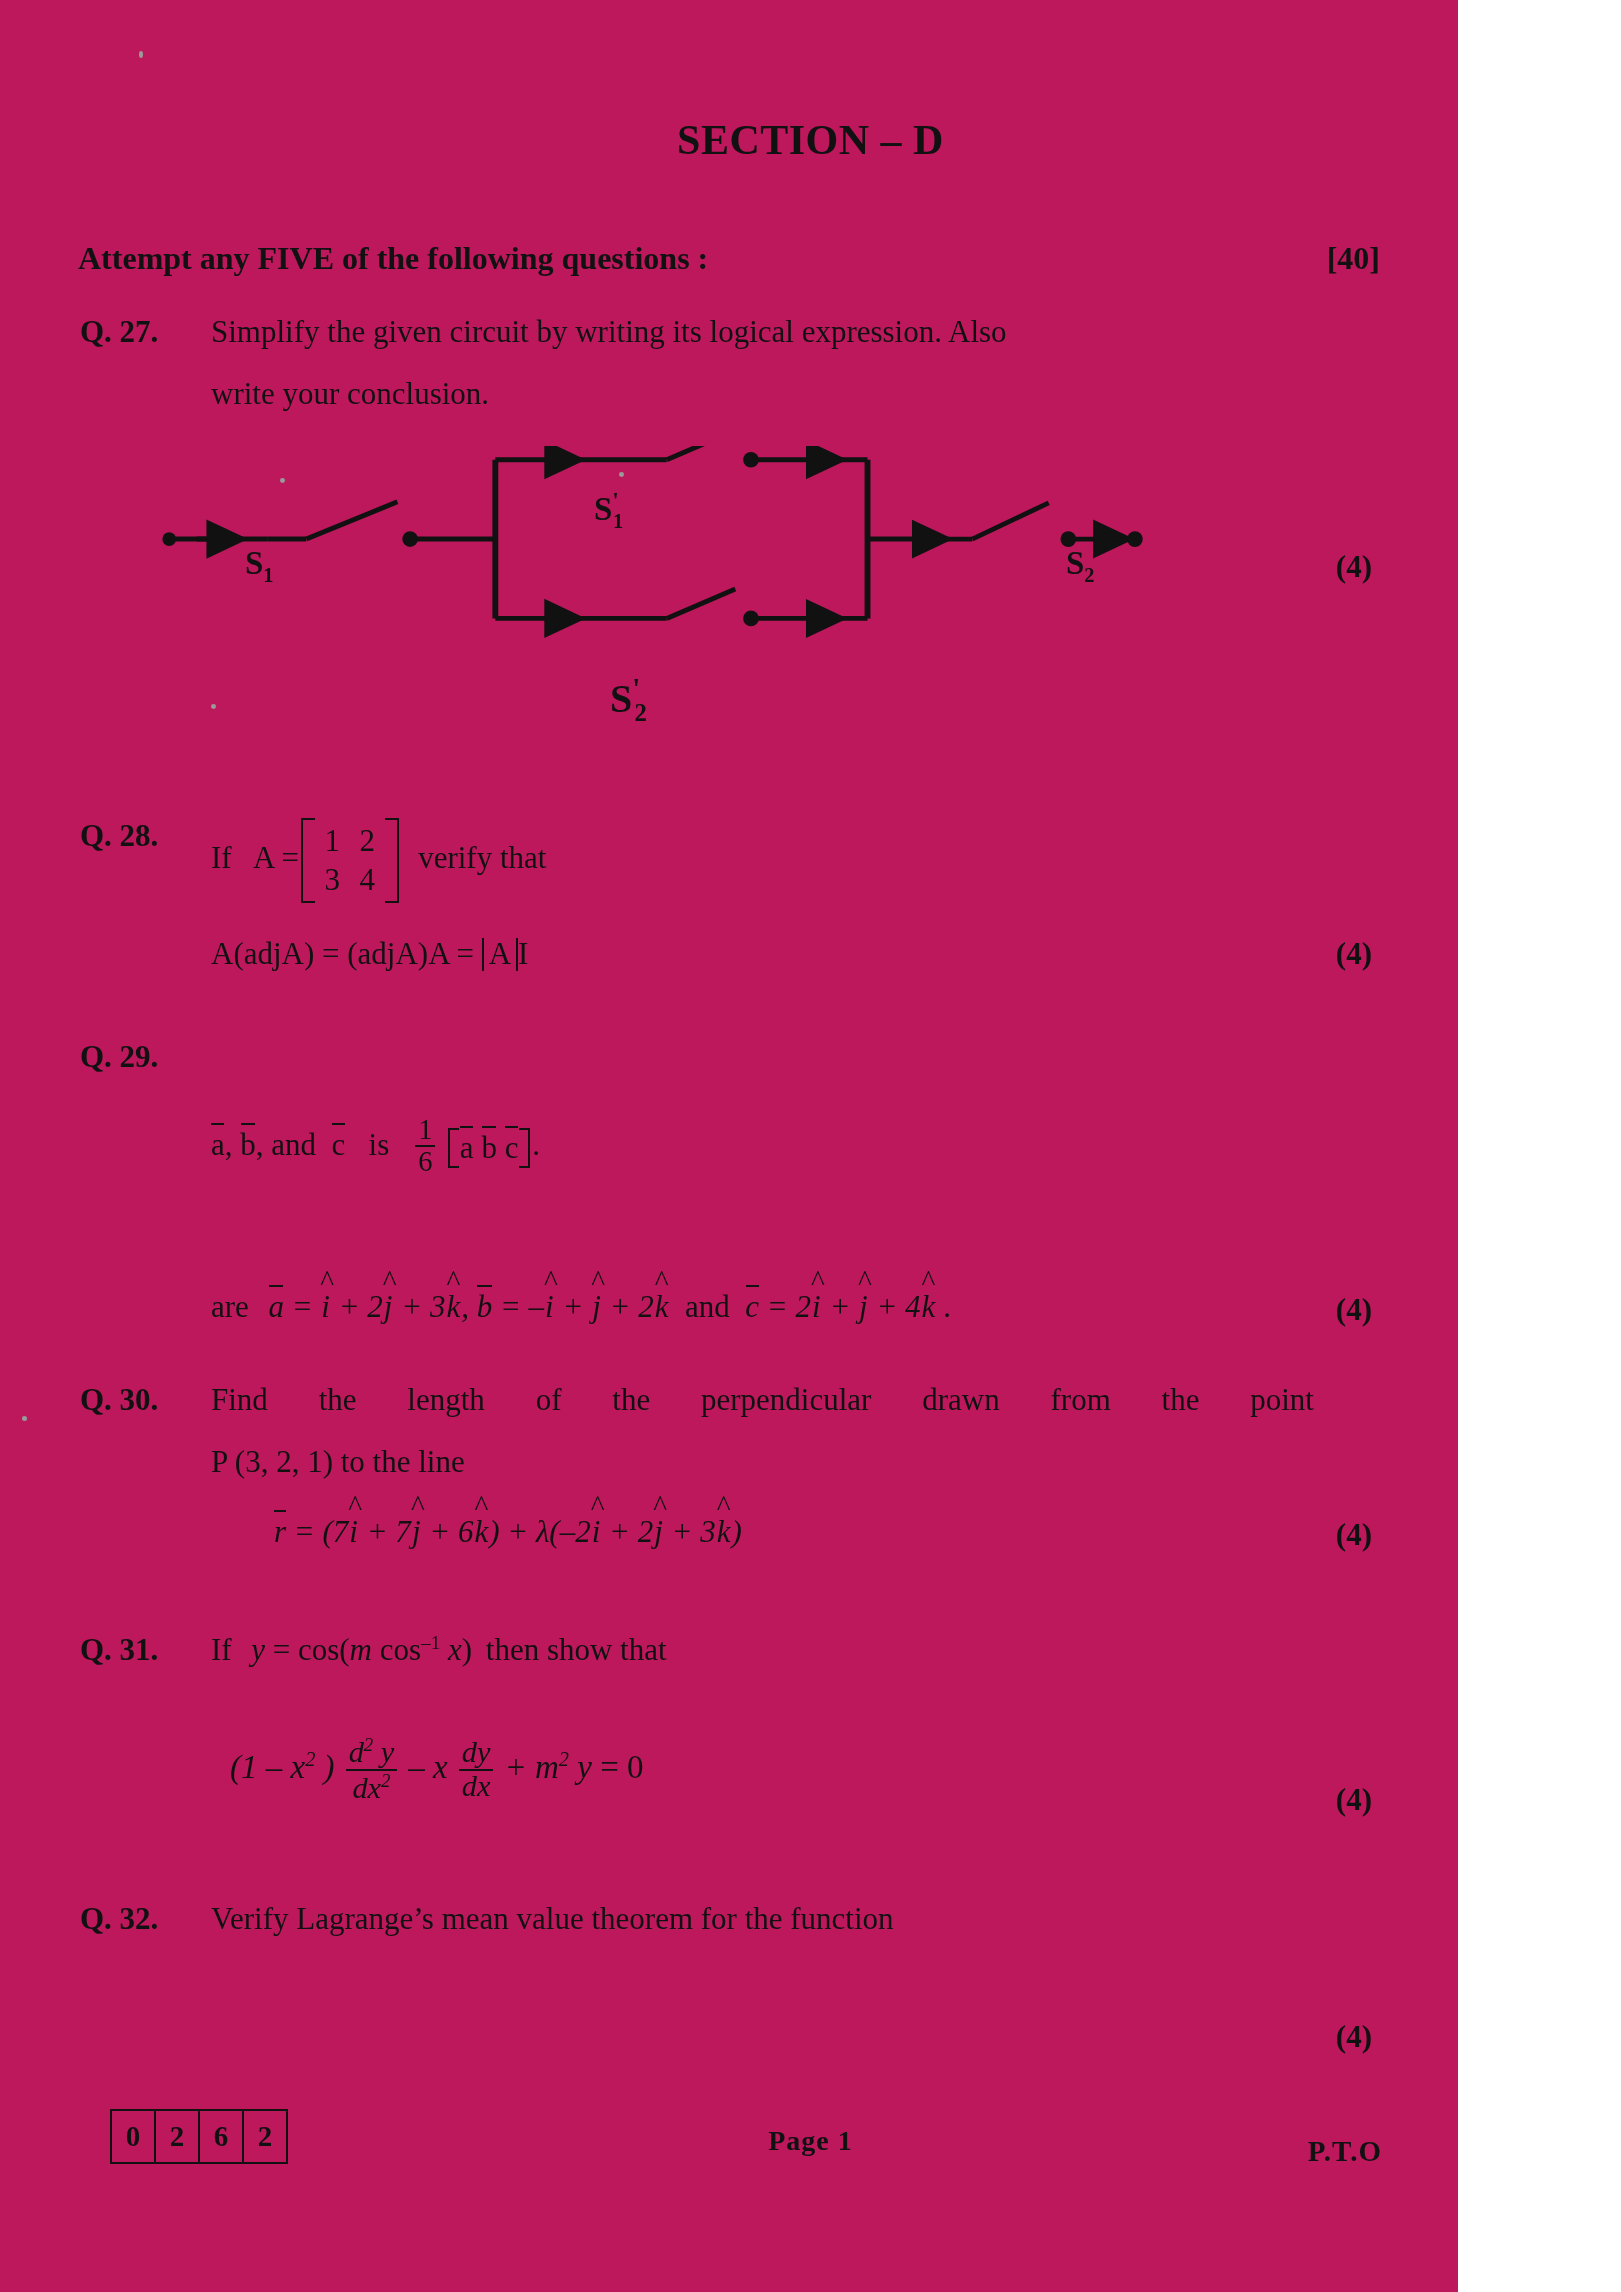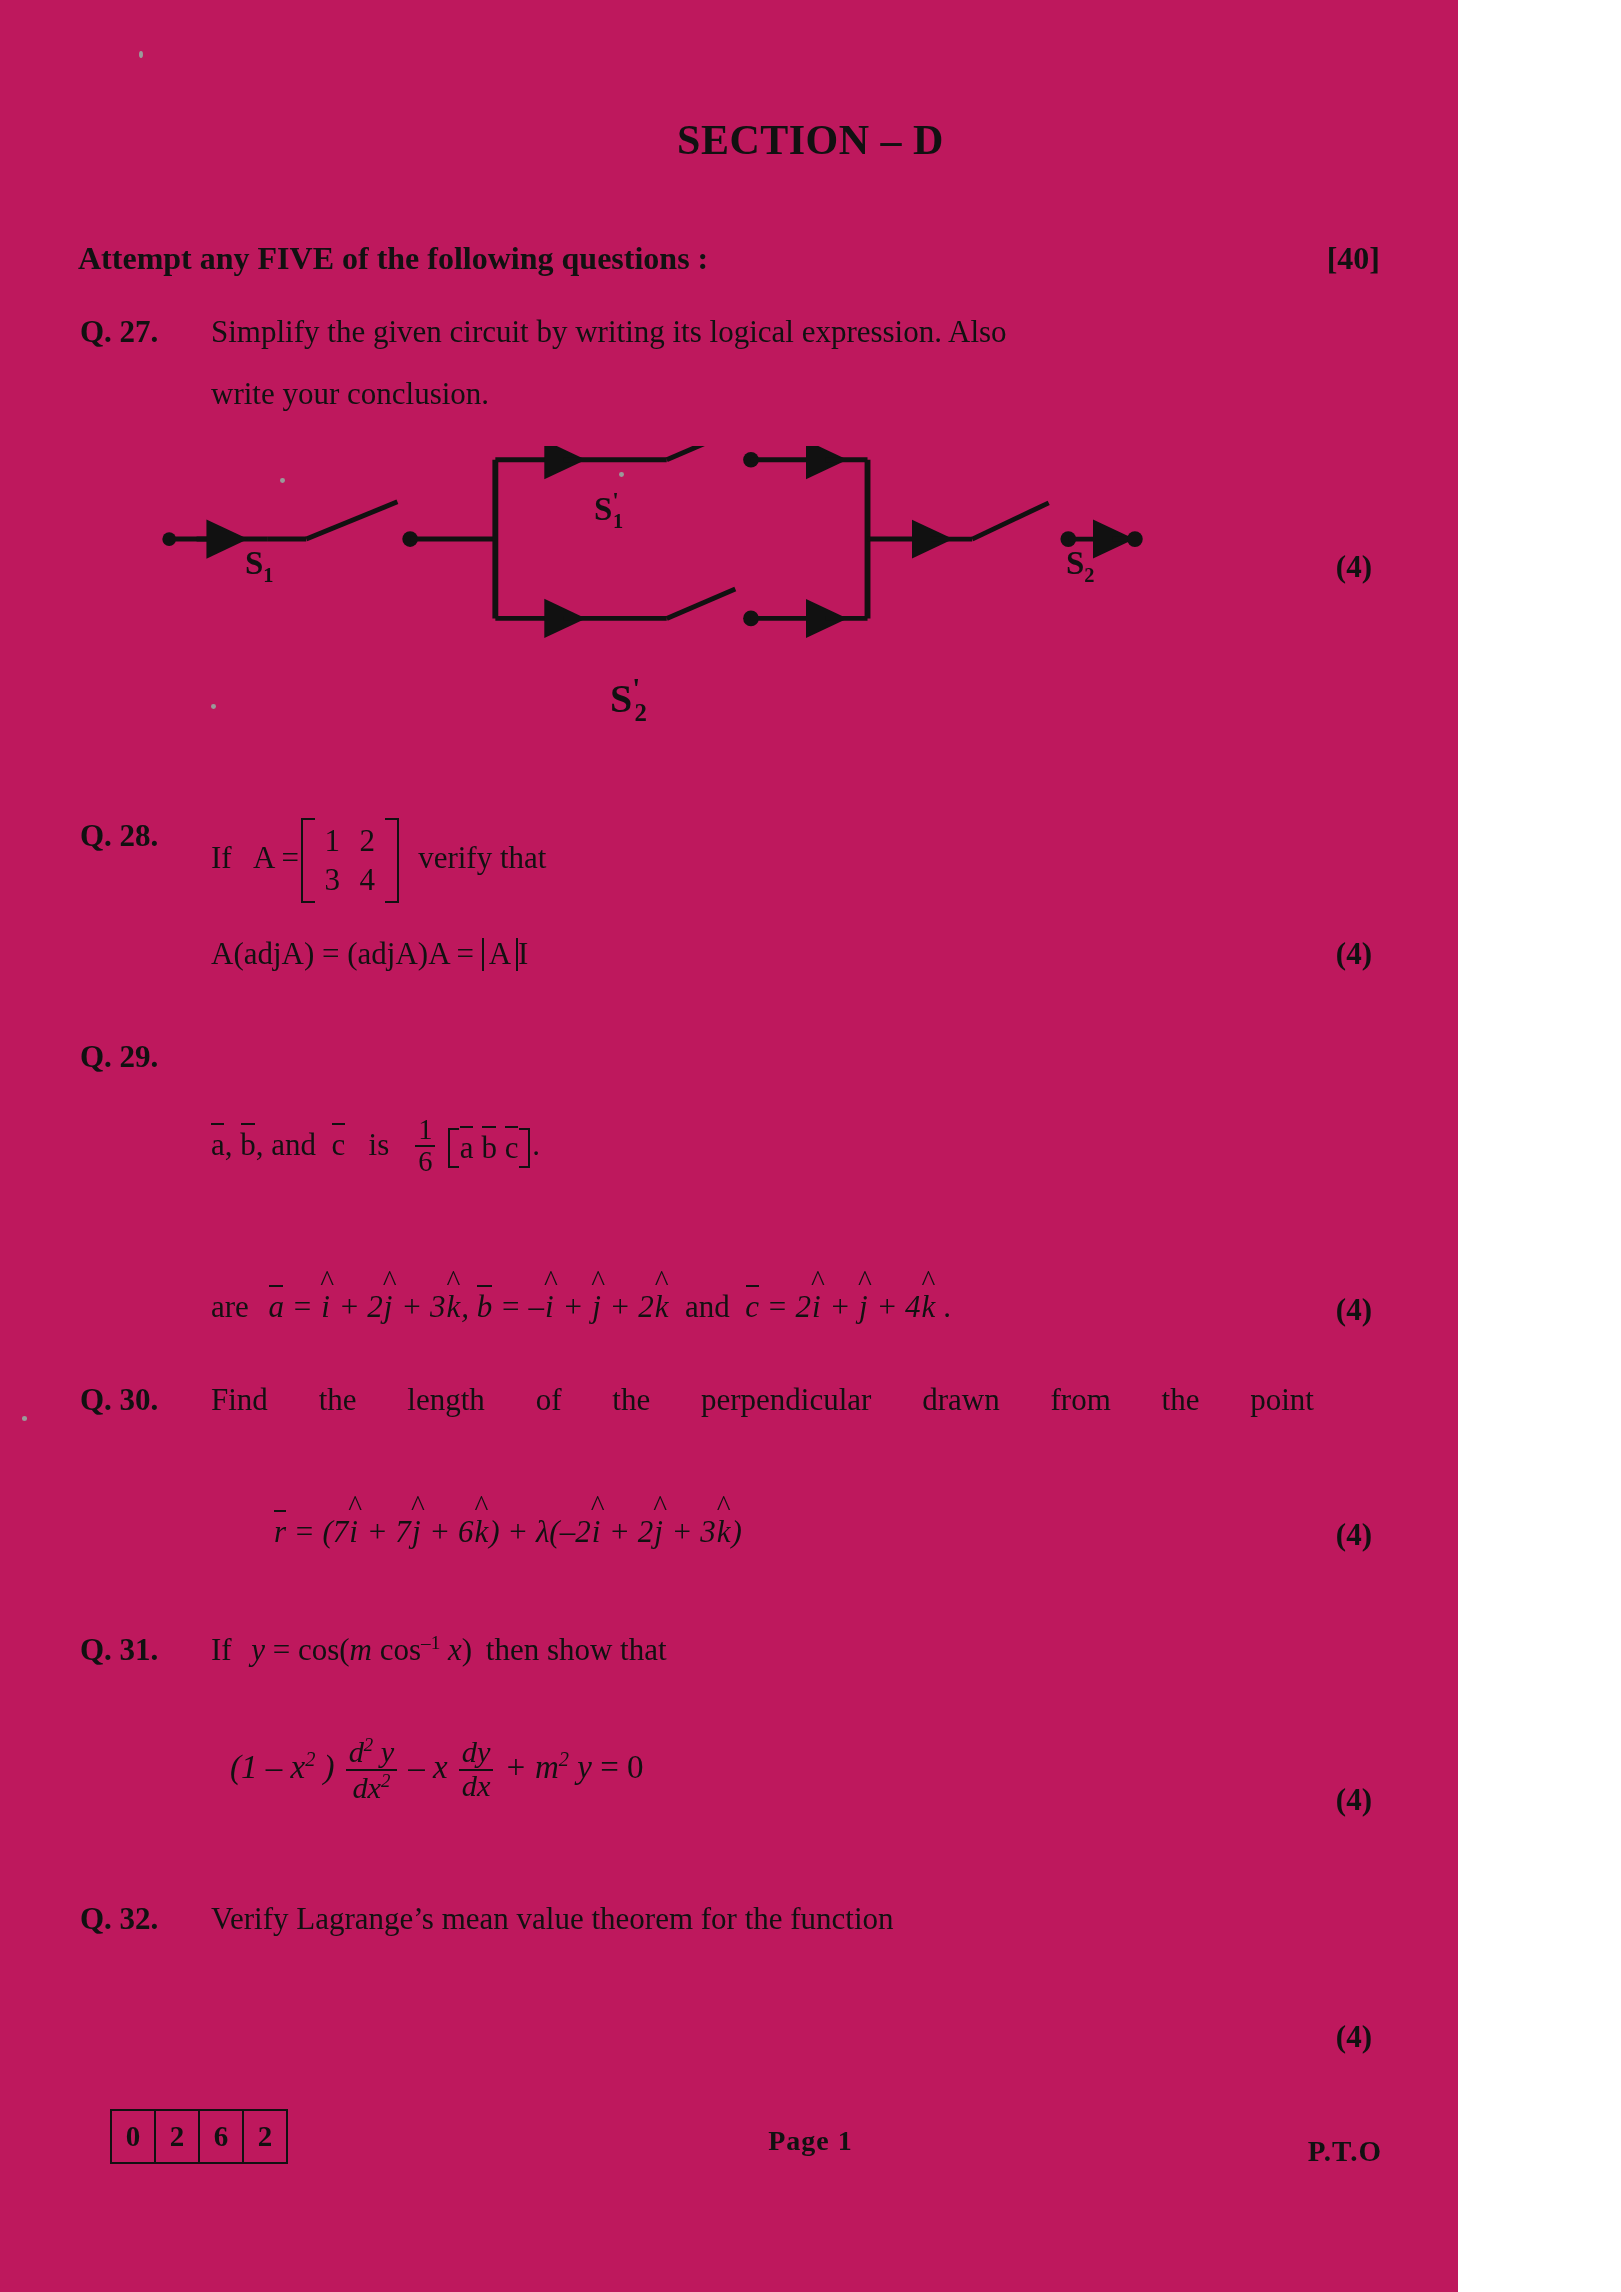--- a/index.html
+++ b/index.html
@@ -346,20 +346,21 @@
       <span class="vec">a</span> = <span class="hatv">i</span> + 2<span class="hatv">j</span> + 3<span class="hatv">k</span>,
       <span class="vec">b</span> = –<span class="hatv">i</span> + <span class="hatv">j</span> + 2<span class="hatv">k</span>
     </span>
     <span style="margin:0 7.8px;">and</span>
     <span class="mi"><span class="vec">c</span> = 2<span class="hatv">i</span> + <span class="hatv">j</span> + 4<span class="hatv">k</span> .</span>
   </div>
   <div class="marks" style="top:1292px;">(4)</div>
 
   <div class="qnum" style="top:1382px;left:80px;">Q. 30.</div>
   <div class="qtext justify" style="top:1382px;left:211px;width:1103px;">Find the length of the perpendicular drawn from the point</div>
+  <div class="qtext" style="top:1444px;left:211px;width:1103px;">P (3, 2, 1) to the line</div>
 
   <div class="abs math mi" style="top:1514px;left:274px;white-space:nowrap;">
     <span class="vec">r</span> = (7<span class="hatv">i</span> + 7<span class="hatv">j</span> + 6<span class="hatv">k</span>) + λ(–2<span class="hatv">i</span> + 2<span class="hatv">j</span> + 3<span class="hatv">k</span>)
   </div>
   <div class="marks" style="top:1517px;">(4)</div>
 
   <div class="qnum" style="top:1632px;left:80px;">Q. 31.</div>
   <div class="abs math" style="top:1632px;left:211px;white-space:nowrap;">
     <span>If</span>
     <span class="mi" style="margin-left:11.8px;">y</span> = cos(<span class="mi">m</span> cos<span class="sup">–1</span> <span class="mi">x</span>)

